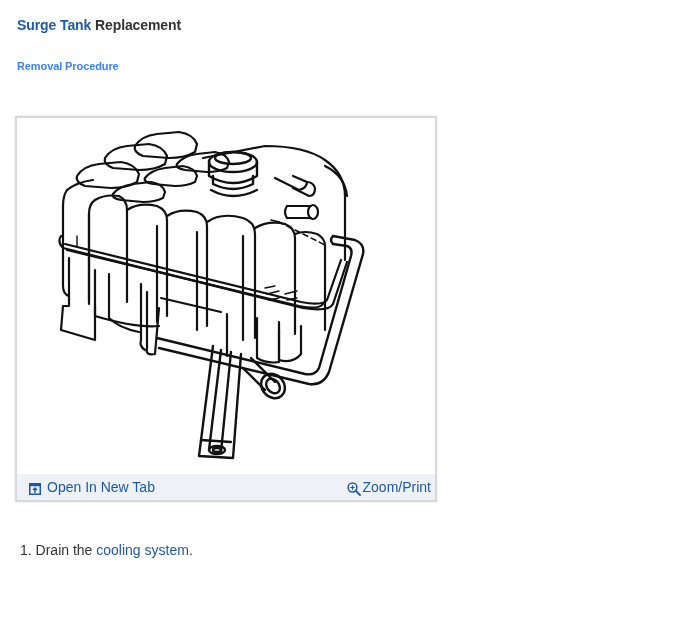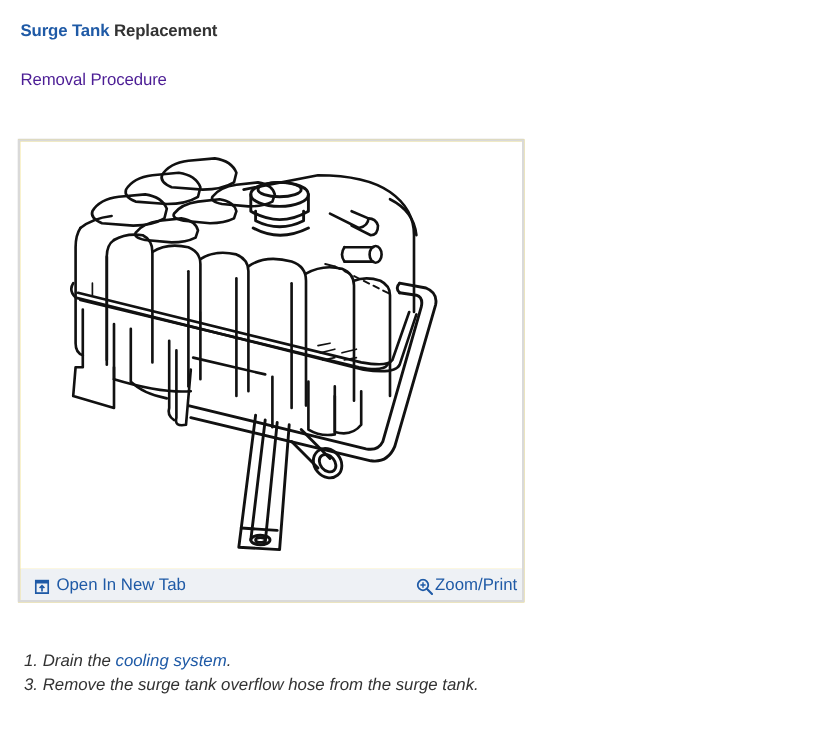--- a/index.html
+++ b/index.html
@@ -29,35 +29,35 @@
     .page-title .title-link {
       color: #1f5aa6;
       text-decoration: none;
       cursor: pointer;
     }
     .section-title {
       position: absolute;
       left: 17px;
       top: 57px;
       margin: 0;
-      font-size: 14px;
-      font-weight: normal;
-      color: #4c1d95;
+      font-size: 11px;
+      font-weight: bold;
+      color: #3b82f6;
       line-height: 18px;
       letter-spacing: -0.1px;
     }
     .figure-frame {
       position: absolute;
       left: 15px;
       top: 116px;
       width: 418px;
       height: 382px;
       border: 2px solid #d9d9d9;
       box-shadow: 0 0 1px #c8c8c8;
-      background: #fde047;
+      background: #d946ef;
     }
     .figure-image {
       position: absolute;
       left: 0;
       top: 0;
       width: 418px;
       height: 356px;
       background: #ffffff;
     }
     .figure-image svg {
@@ -118,21 +118,20 @@
       margin: 0;
       padding: 0;
       list-style: none;
       font-size: 14px;
       line-height: 20px;
       color: #333333;
     }
     .steps li {
       margin: 0;
       padding: 0;
-      font-style: italic;
     }
     .steps .link {
       color: #1f5aa6;
       cursor: pointer;
       text-decoration: none;
     }
   </style>
 </head>
 <body>
 
@@ -262,17 +261,13 @@
       <span class="label">Zoom/Print</span>
     </a>
   </div>
 </div>
 
 <ol class="steps">
   <li>
     <span>1.</span>
     <span>Drain the </span><a class="link">cooling system</a><span>.</span>
   </li>
-  <li>
-    <span>3.</span>
-    <span>Remove the surge tank overflow hose from the surge tank.</span>
-  </li>
 </ol>
 
 </body></html>

